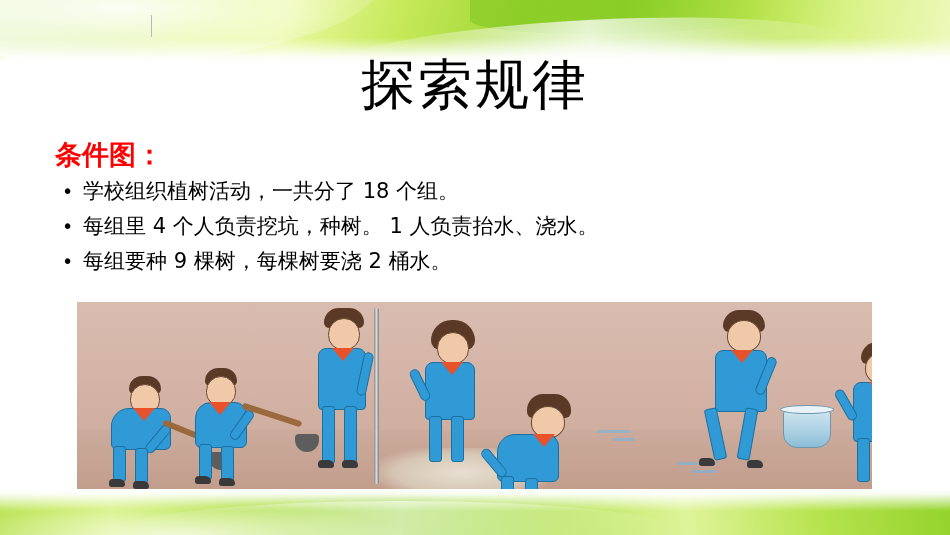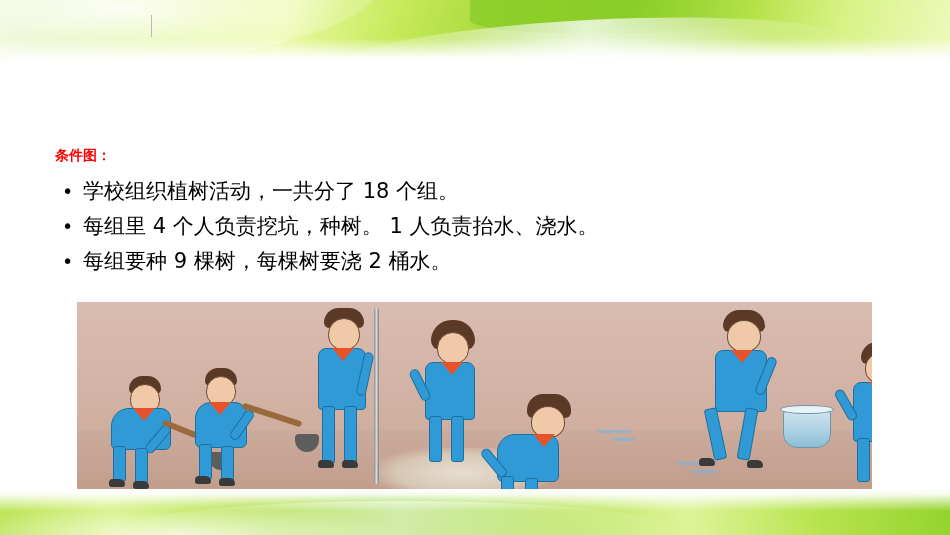--- a/index.html
+++ b/index.html
@@ -134,21 +134,21 @@
 
   
   .content {
     position: absolute;
     left: 55px;
     top: 140px;
     width: 850px;
   }
   .subhead {
     color: #ff0000;
-    font-size: 14px;
+    font-size: 27px;
     line-height: 30px;
     font-family: "DejaVu Sans", "Liberation Sans", sans-serif;
     font-weight: bold;
     margin: 0 0 4px 0;
   }
   .bullet-list {
     margin: 0;
     padding: 0;
     list-style: none;
   }
@@ -299,20 +299,21 @@
 
 <div class="slide">
 
   <div class="top-band">
     <div class="band-swirl-1"></div>
     <div class="band-dark"></div>
     <div class="band-swirl-2"></div>
   </div>
   <div class="title-tick"></div>
 
+  <div class="title">探索规律</div>
 
   <div class="content">
     <div class="subhead">条件图：</div>
     <ul class="bullet-list">
       <li class="bullet">
         <span class="dot">•</span>
         <span>学校组织植树活动，一共分了 18 个组。</span>
       </li>
       <li class="bullet">
         <span class="dot">•</span>

